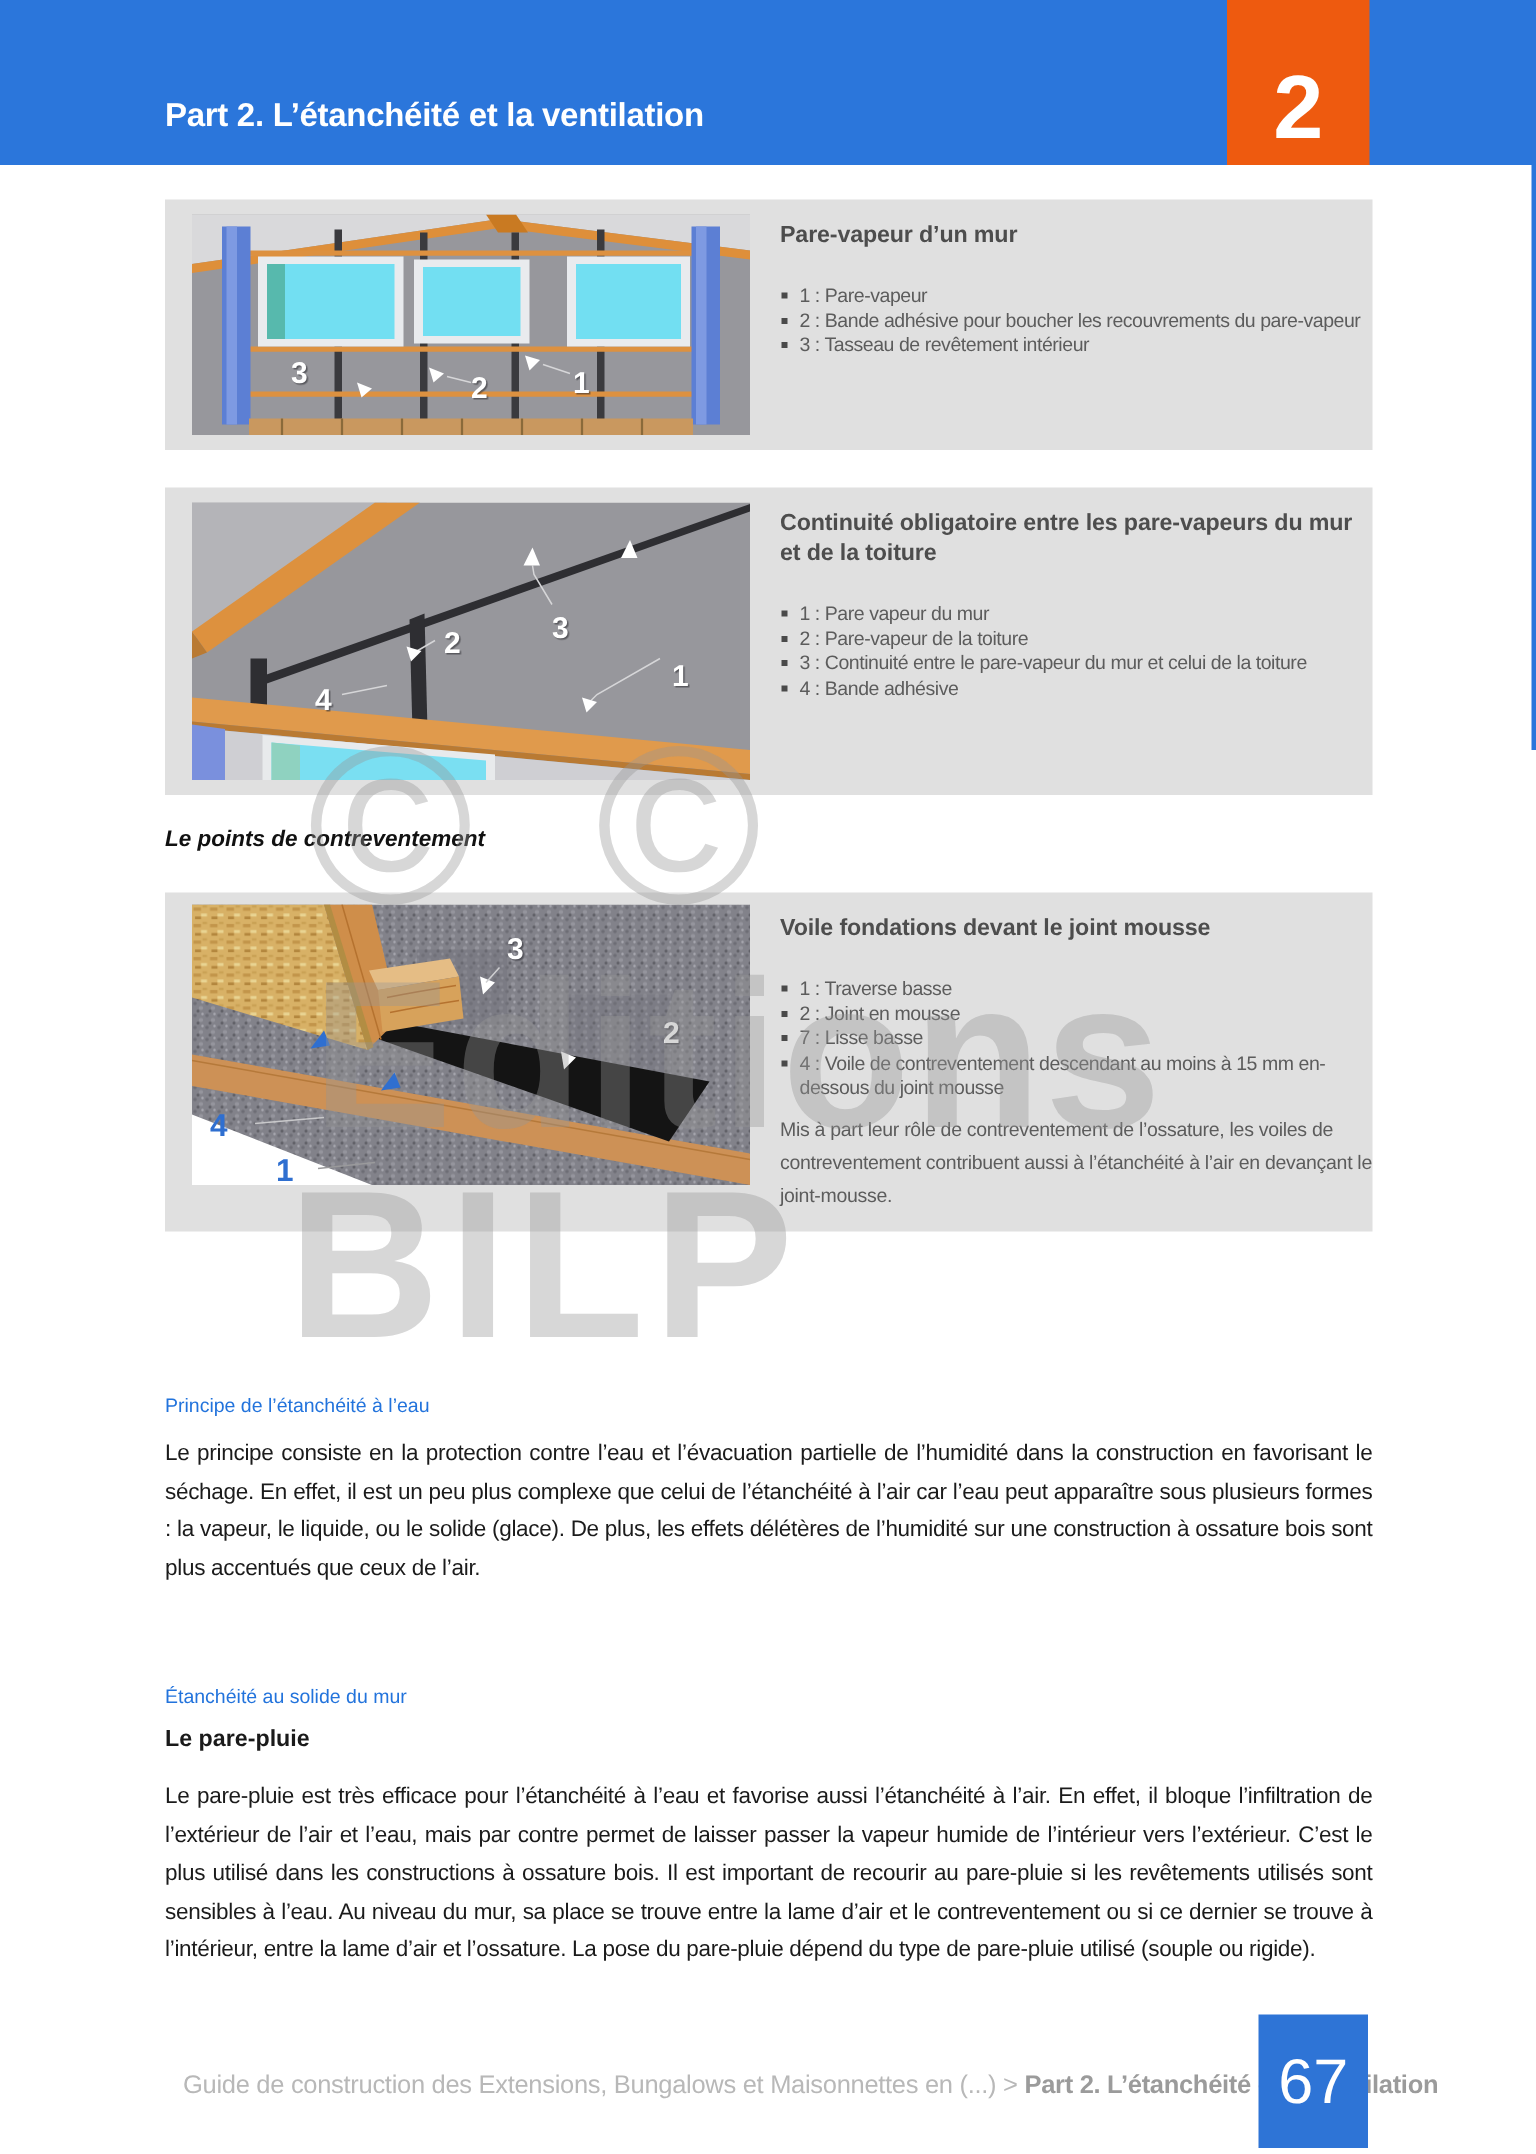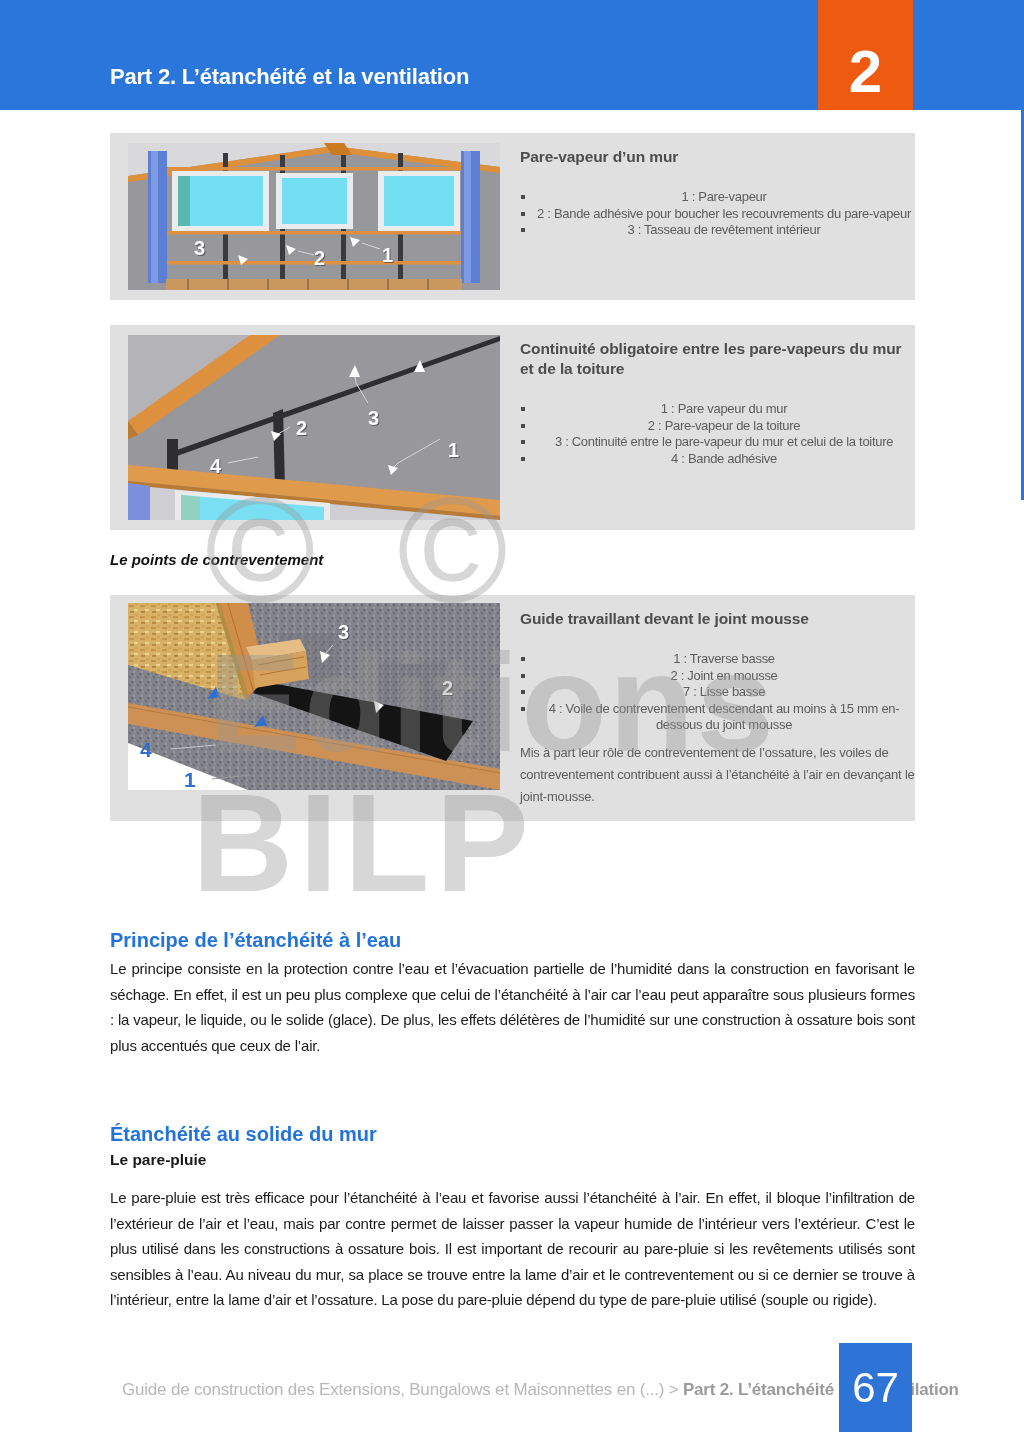--- a/index.html
+++ b/index.html
@@ -21,33 +21,33 @@
   .panel { position:absolute; left:110px; width:805px; background:#e0e0e0; }
   .panel1 { top:133px; height:167px; }
   .panel2 { top:325px; height:205px; }
   .panel3 { top:595px; height:226px; }
   .fig-img { position:absolute; left:18px; display:block; }
   .panel1 .fig-img { top:10px; width:372px; height:147px; }
   .panel2 .fig-img { top:10px; width:372px; height:185px; }
   .panel3 .fig-img { top:8px;  width:372px; height:187px; }
   .fig-text { position:absolute; left:410px; top:14px; width:395px; }
   .fig-title { font-size:15.5px; line-height:20px; font-weight:bold; color:#4d4d4d; margin-bottom:22px; letter-spacing:-0.1px; }
-  .fig-bullets { list-style:none;text-align:center; }
+  .fig-bullets { list-style:none; }
   .fig-bullets li { position:relative; padding-left:13px; font-size:13px; line-height:16.5px; color:#5c5c5c; letter-spacing:-0.3px; }
   .fig-bullets li::before { content:""; position:absolute; left:1px; top:6px; width:4px; height:4px; background:#4a4a4a; }
   .fig-note { margin-top:8px; font-size:13px; line-height:22px; color:#5c5c5c; letter-spacing:-0.2px; }
 
   
   .voile-caption { position:absolute; left:110px; top:551px; font-size:15px; font-weight:bold; font-style:italic; color:#111111; }
 
   
   .article-heading { position:absolute; left:110px; top:884px; }
   .article-label { font-size:15px; font-weight:bold; color:#f2600e; margin-right:11px; }
   .article-title { font-size:26px; font-weight:bold; color:#2273dc; letter-spacing:-0.3px; }
-  .subhead { position:absolute; left:110px; font-size:20px; font-weight:bold; color:#2273dc; }
+  .subhead { position:absolute; left:110px; font-size:13px; font-weight:normal; color:#2273dc; }
   .subhead1 { top:929px; }
   .subhead2 { top:1123px; }
   .bold-lead { position:absolute; left:110px; top:1151px; font-size:15.5px; font-weight:bold; color:#1a1a1a; }
   .body-p { position:absolute; left:110px; width:805px; font-size:15px; line-height:25.5px; color:#1b1b1b;
     text-align:justify; letter-spacing:-0.2px; }
   .p1 { top:956px; }
   .p2 { top:1058px; }
   .p3 { top:1185px; }
 
   
@@ -214,21 +214,21 @@
       <polygon points="88,84 79,96 92,94" fill="#2f6fd0"></polygon>
       <polygon points="135,112 126,124 139,122" fill="#2f6fd0"></polygon>
       <line x1="42" y1="146" x2="88" y2="142" stroke="#c8c8ca" stroke-width="1"></line>
       <line x1="84" y1="176" x2="122" y2="172" stroke="#9a9a9c" stroke-width="1"></line>
       <text class="fig-num" x="210" y="36">3</text>
       <text class="fig-num" x="314" y="92">2</text>
       <text class="fig-num-blue" x="12" y="154">4</text>
       <text class="fig-num-blue" x="56" y="184">1</text>
     </svg>
     <div class="fig-text">
-      <div class="fig-title">Guide travaillant devant le joint mousse</div>
+      <div class="fig-title">Voile fondations devant le joint mousse</div>
       <ul class="fig-bullets">
         <li>1 : Traverse basse</li>
         <li>2 : Joint en mousse</li>
         <li>7 : Lisse basse</li>
         <li>4 : Voile de contreventement descendant au moins à 15 mm en-dessous du joint mousse</li>
       </ul>
       <p class="fig-note">Mis à part leur rôle de contreventement de l’ossature, les voiles de contreventement contribuent aussi à l’étanchéité à l’air en devançant le joint-mousse.</p>
     </div>
   </div>
 

